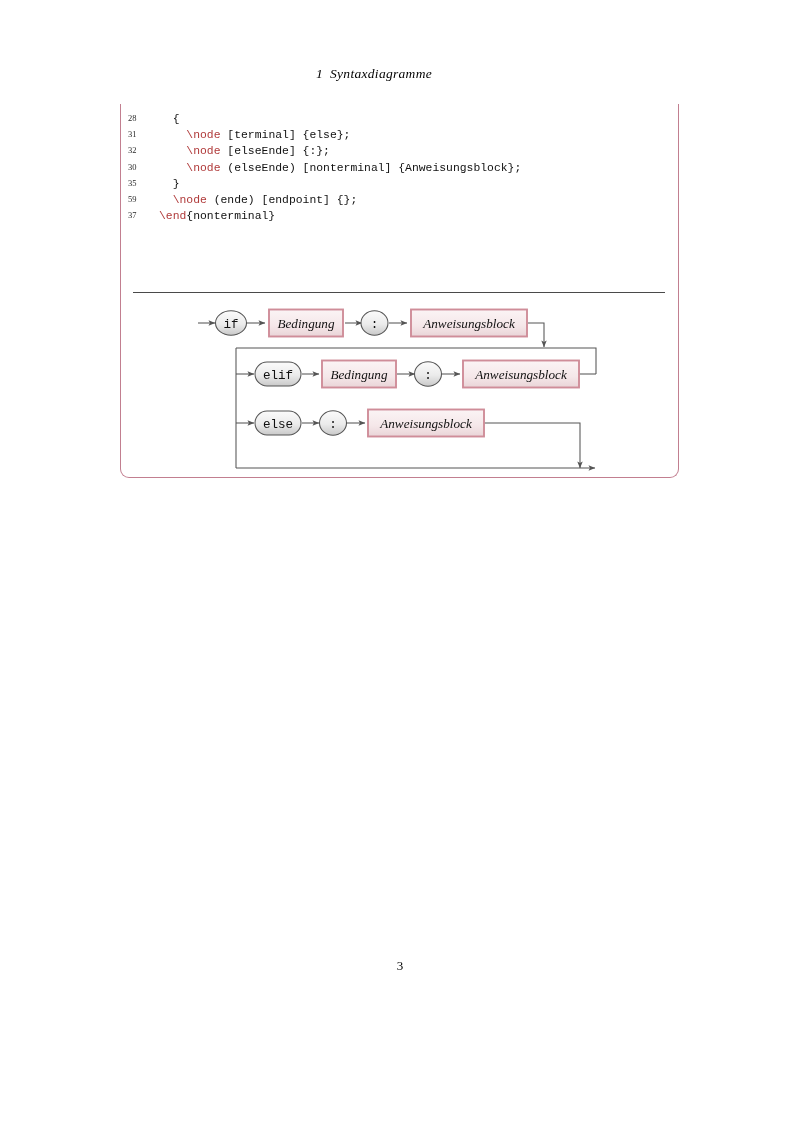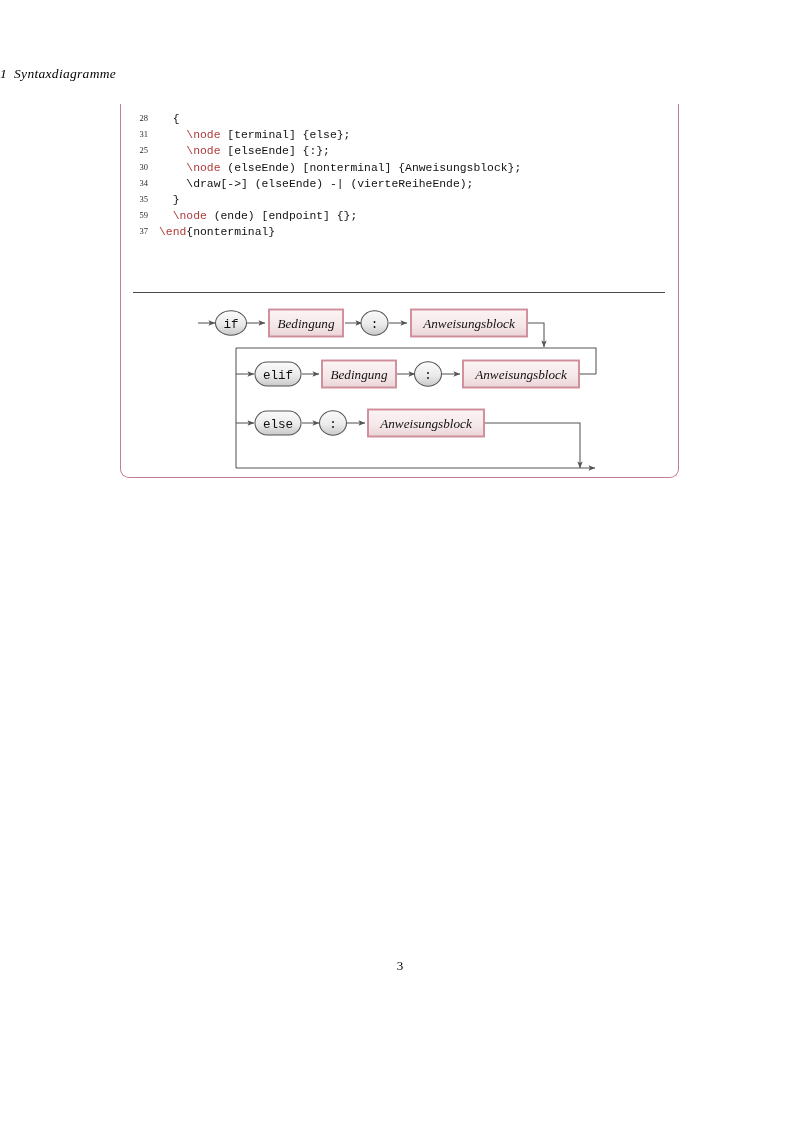--- a/index.html
+++ b/index.html
@@ -15,20 +15,21 @@
     color: #000000;
     overflow: hidden;
   }
 
   
   #running-head {
     position: absolute;
     top: 66px;
     left: 0;
     width: 748px;
+    text-align: center;
     font-family: "Liberation Serif", serif;
     font-style: italic;
     font-size: 13.5px;
     letter-spacing: 0.3px;
   }
   #running-head .sec-num {
     font-style: italic;
     margin-right: 7px;
   }
 
@@ -55,21 +56,20 @@
     width: 540px;
   }
   .code-line {
     display: flex;
     align-items: baseline;
     height: 16.2px;
     white-space: pre;
   }
   .ln {
     width: 20px;
-    text-align: right;
     font-family: "Liberation Serif", serif;
     font-size: 8.5px;
     color: #2b2b2b;
     flex: 0 0 20px;
     padding-right: 0px;
     position: relative;
     top: -1px;
   }
   .code-text {
     font-family: "Liberation Mono", monospace;
@@ -137,30 +137,26 @@
 <div id="code-listing">
   <div class="code-line">
     <span class="ln">28</span>
     <span class="code-text"><span>  </span><span class="kw"></span><span>{</span></span>
   </div>
   <div class="code-line">
     <span class="ln">31</span>
     <span class="code-text"><span>    </span><span class="kw">\node</span><span> [terminal] {else};</span></span>
   </div>
   <div class="code-line">
-    <span class="ln">25</span>
+    <span class="ln">32</span>
     <span class="code-text"><span>    </span><span class="kw">\node</span><span> [elseEnde] {:};</span></span>
   </div>
   <div class="code-line">
     <span class="ln">30</span>
     <span class="code-text"><span>    </span><span class="kw">\node</span><span> (elseEnde) [nonterminal] {Anweisungsblock};</span></span>
-  </div>
-  <div class="code-line">
-    <span class="ln">34</span>
-    <span class="code-text"><span>    </span><span class="kw"></span><span>\draw[-&gt;] (elseEnde) -| (vierteReiheEnde);</span></span>
   </div>
   <div class="code-line">
     <span class="ln">35</span>
     <span class="code-text"><span>  </span><span class="kw"></span><span>}</span></span>
   </div>
   <div class="code-line">
     <span class="ln">59</span>
     <span class="code-text"><span>  </span><span class="kw">\node</span><span> (ende) [endpoint] {};</span></span>
   </div>
   <div class="code-line">

